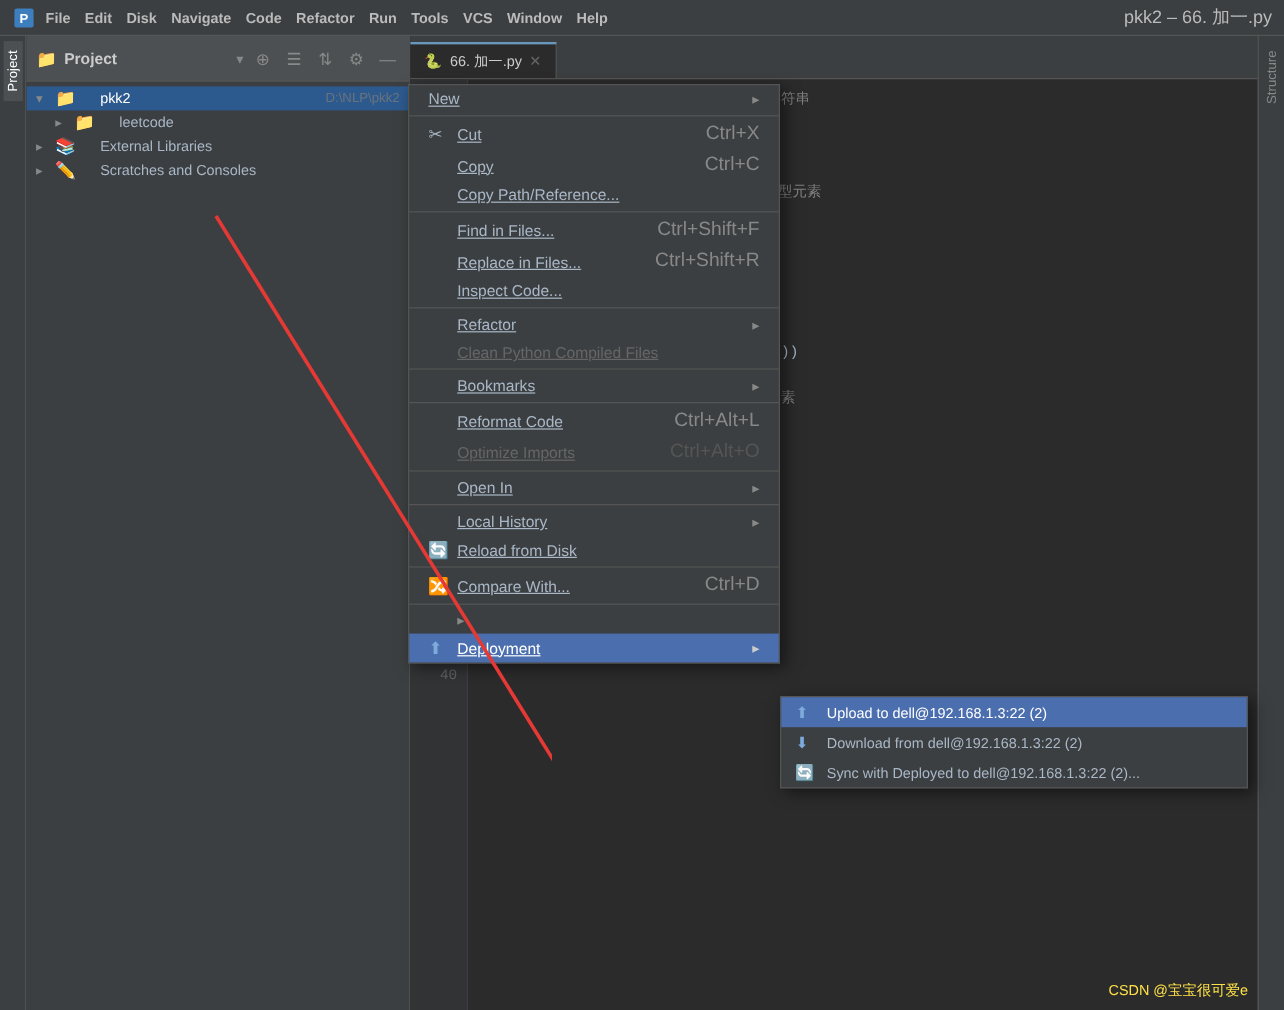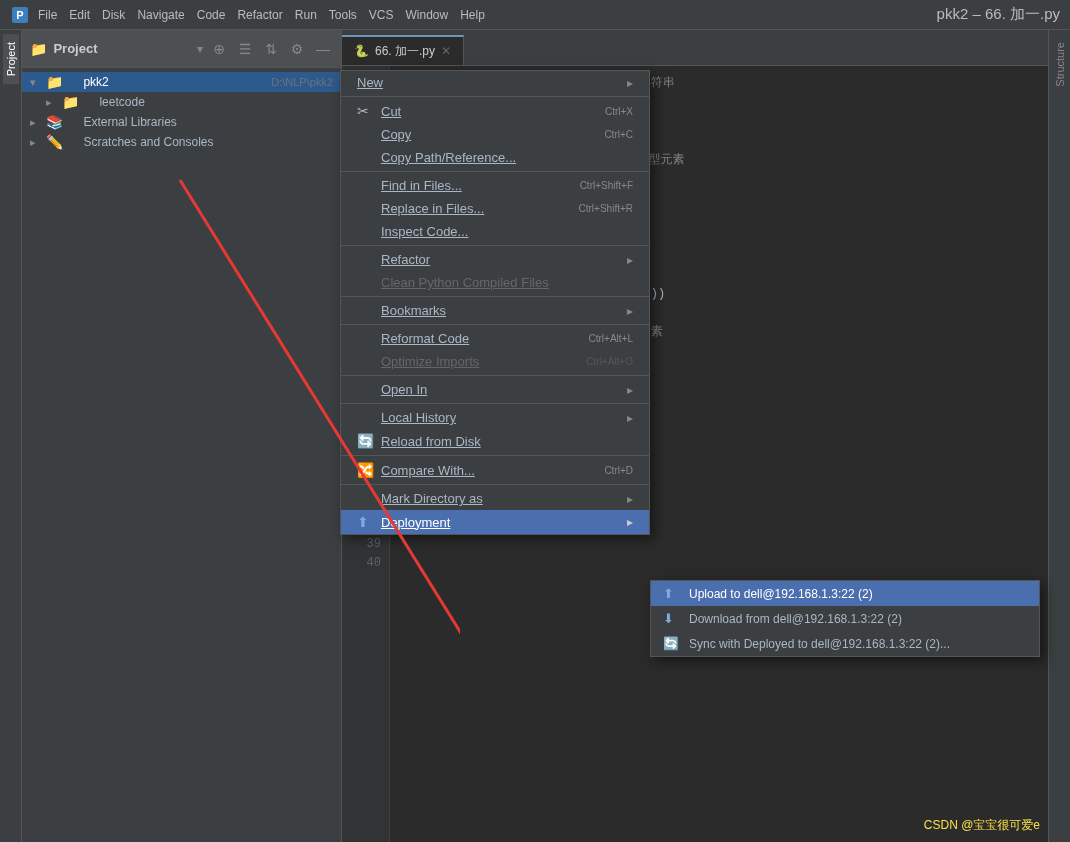--- a/index.html
+++ b/index.html
@@ -34,20 +34,21 @@
       justify-content: center;
     }
     .title-bar-menus {
       display: flex;
       gap: 12px;
       margin-right: auto;
     }
     .title-bar-menus span {
       cursor: pointer;
       color: #bbbbbb;
+      font-weight: bold;
     }
     .title-bar-title {
       font-size: 15px;
       color: #bbbbbb;
     }
 
     
     .main-layout {
       display: flex;
       height: calc(842px - 30px);
@@ -229,21 +230,21 @@
     .menu-item.disabled {
       color: #666;
       cursor: default;
     }
     .menu-item .item-text {
       flex: 1;
       text-decoration: underline;
     }
     .menu-item .shortcut {
       color: #888;
-      font-size: 10px;
+      font-size: 16px;
       margin-left: 20px;
     }
     .menu-item .arrow-right {
       color: #888;
       font-size: 12px;
     }
     .menu-item .icon-left {
       width: 20px;
       margin-right: 4px;
       font-size: 14px;
@@ -565,21 +566,20 @@
 
   <div class="menu-item">
     <span class="icon-left">🔀</span>
     <span class="item-text">Compare With...</span>
     <span class="shortcut">Ctrl+D</span>
   </div>
   <div class="menu-separator"></div>
 
   <div class="menu-item">
     <span class="icon-left"></span>
-    <span class="item-text">Mark Directory as</span>
     <span class="arrow-right">▸</span>
   </div>
 
   <div class="menu-item menu-item-deployment">
     <span class="icon-left" style="color:#7eaadc;">⬆</span>
     <span class="item-text">Deployment</span>
     <span class="arrow-right" style="color:#ccc;">▸</span>
   </div>
 </div>
 

